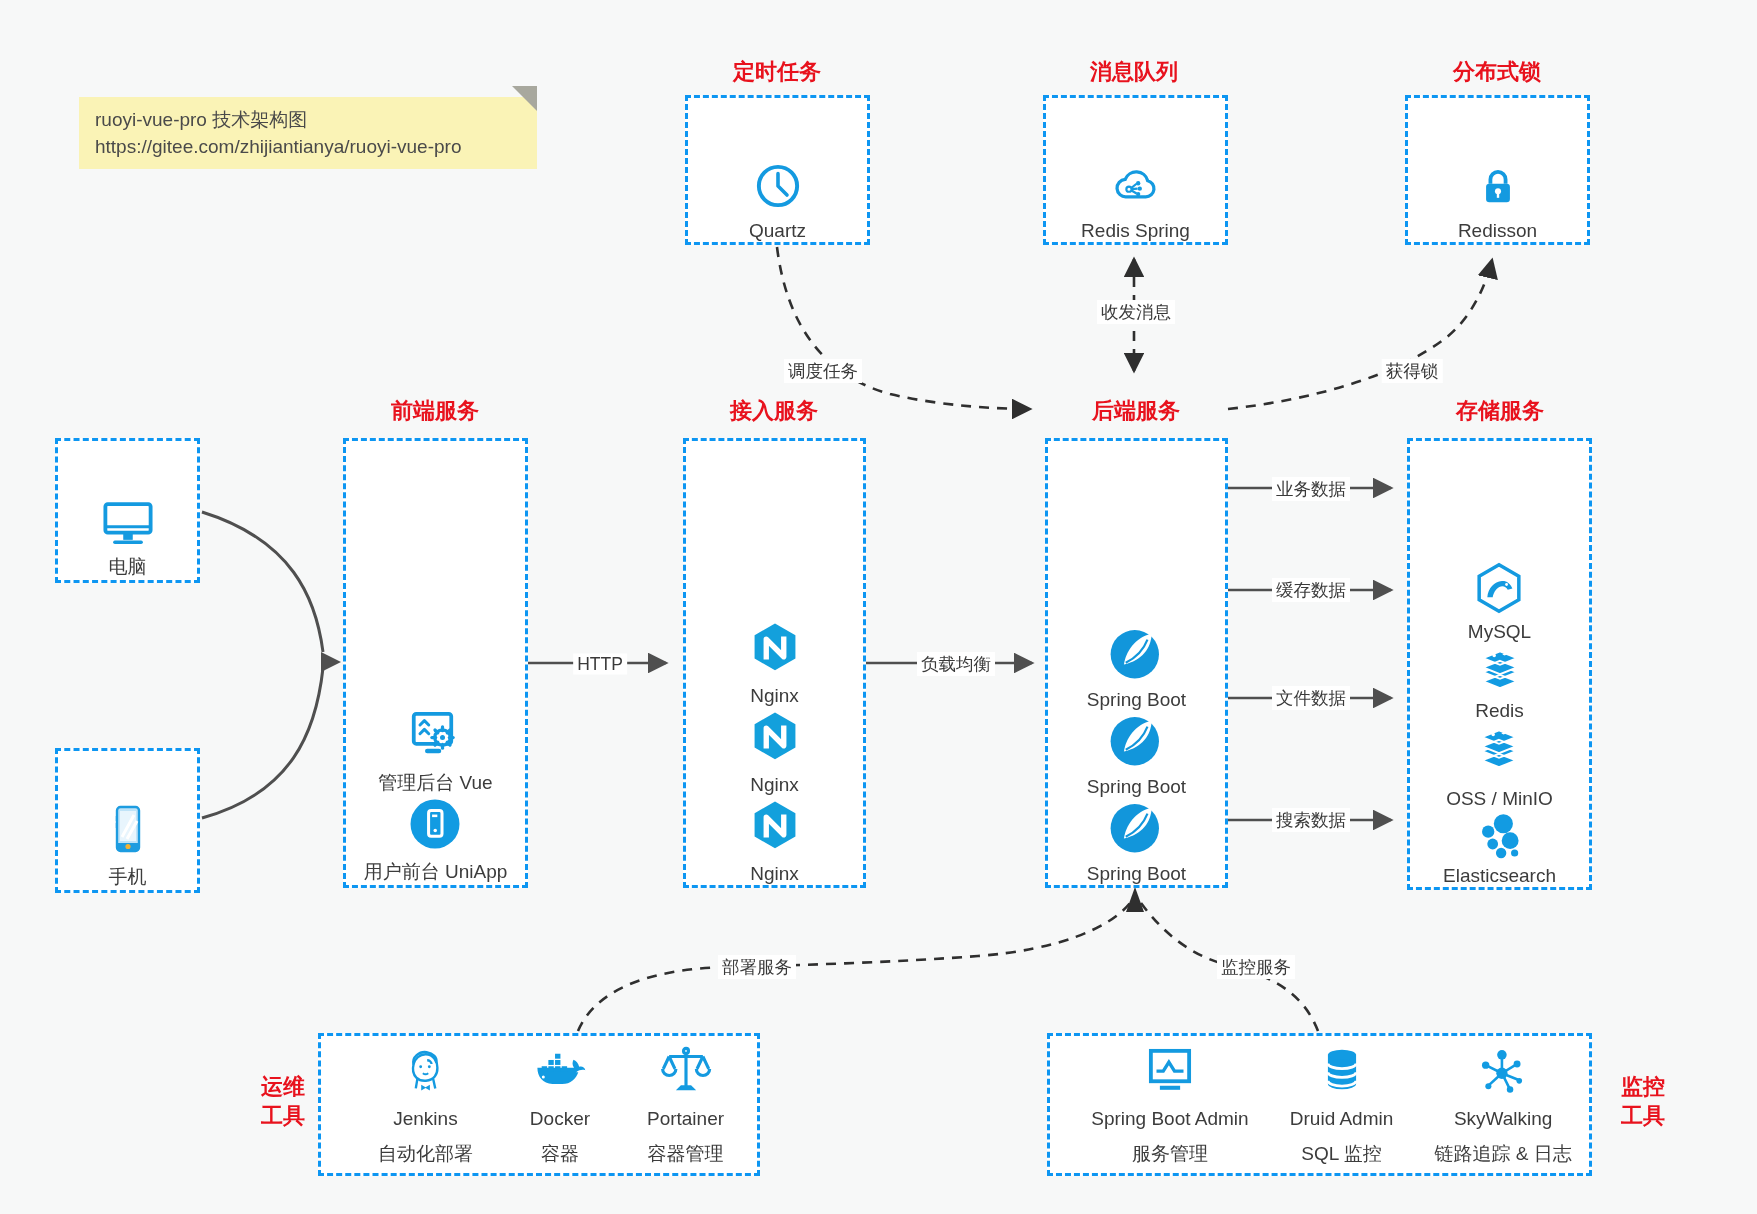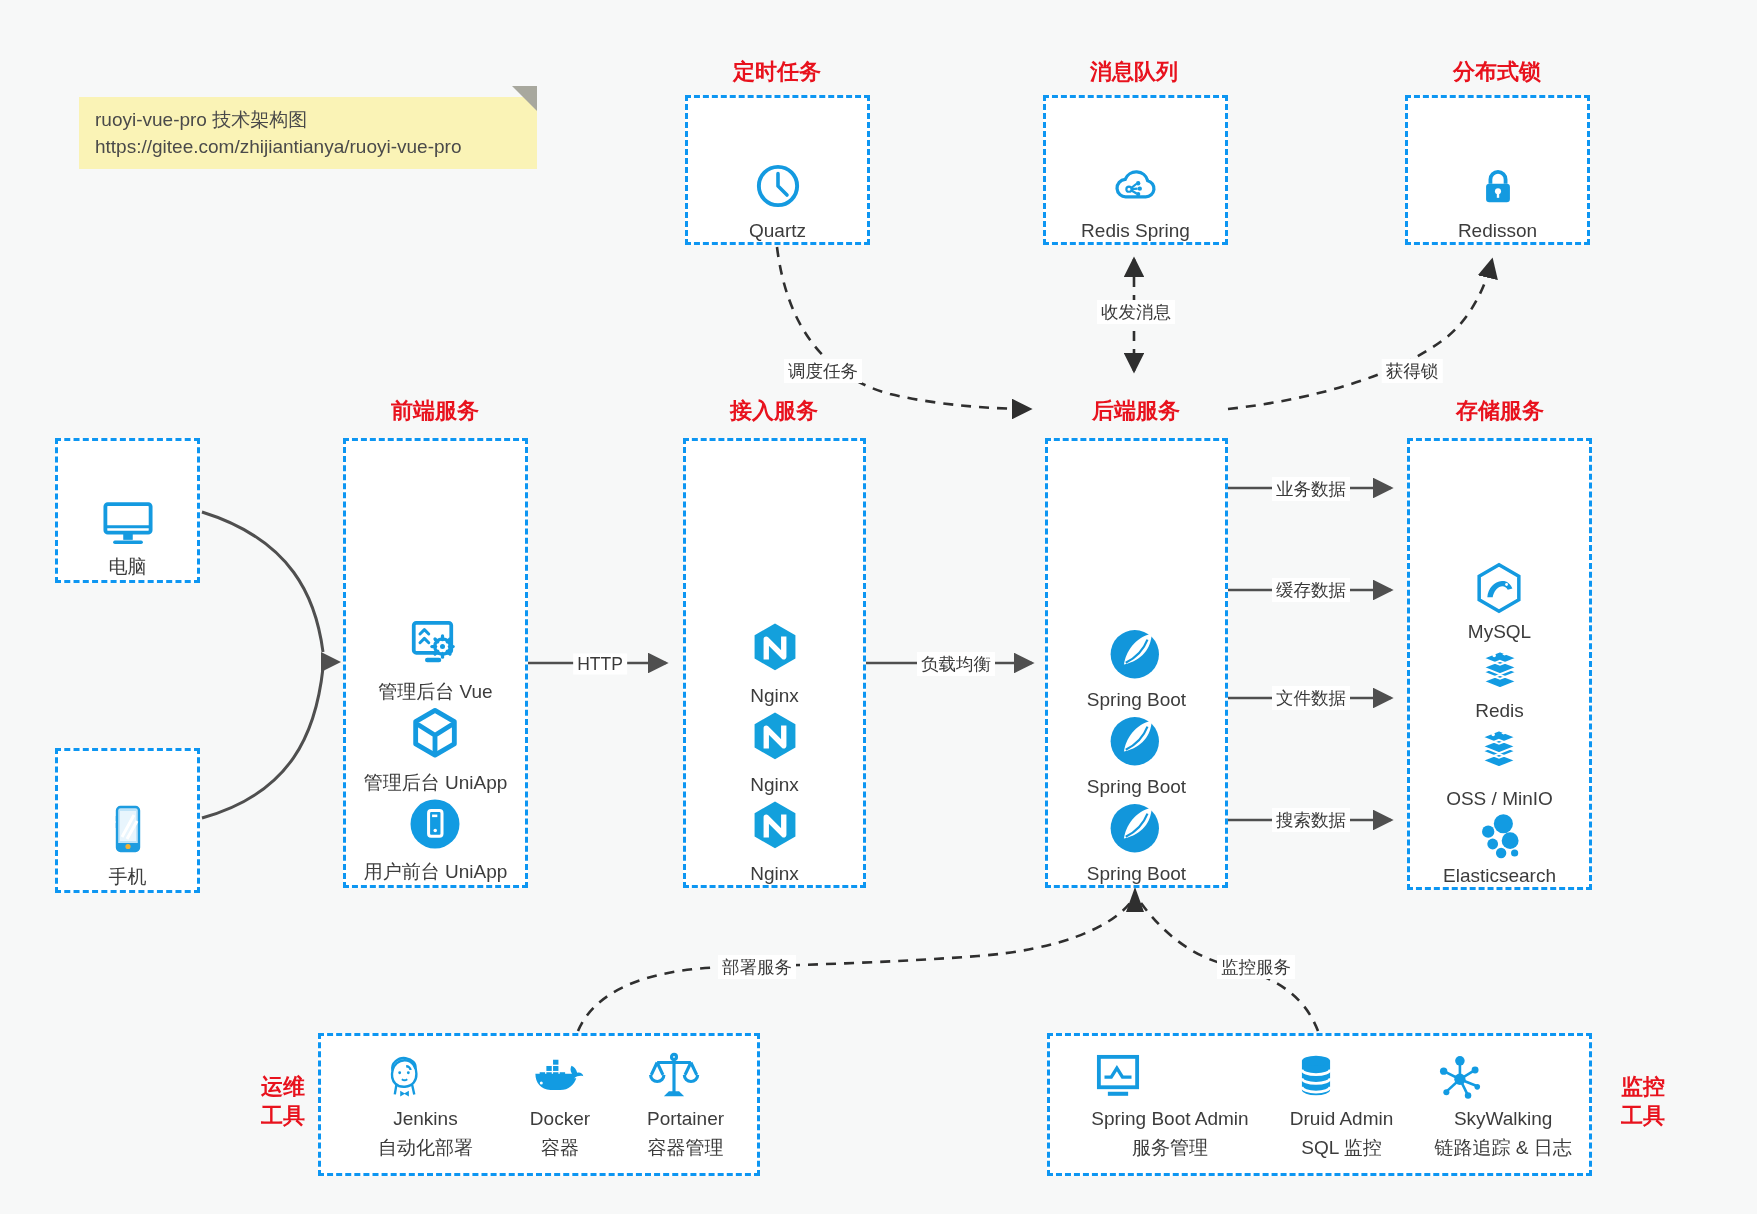--- a/index.html
+++ b/index.html
@@ -26,21 +26,21 @@
     line-height:29px;text-align:center;white-space:nowrap;
   }
   .dbox{
     position:absolute;background:#fff;border:3px dashed var(--blue);
     box-sizing:border-box;
   }
   .vcol{display:flex;flex-direction:column;justify-content:flex-end;align-items:center;}
   .node{display:flex;flex-direction:column;align-items:center;gap:7px;}
   .nlabel{font-size:19px;color:var(--text);white-space:nowrap;text-align:center;}
   .hrow{display:flex;flex-direction:row;justify-content:space-evenly;align-items:center;}
-  .bnode{display:flex;flex-direction:column;gap:4px;margin-left:24px;}
+  .bnode{display:flex;flex-direction:column;align-items:center;gap:10px;margin-left:24px;}
   .bnode .nlabel{line-height:25px;}
   .elabel{
     position:absolute;transform:translate(-50%,-50%);
     font-size:17.5px;color:#3a3a3a;background:#fff;padding:0 4px;white-space:nowrap;text-align:right;
   }
   .note{
     position:absolute;left:58px;top:97px;width:458px;height:72px;
     background:#faf3b6;color:#4a4a4a;font-size:19px;line-height:27px;
     padding:9px 0 0 16px;box-sizing:border-box;margin-left:21px;
   }
@@ -213,29 +213,20 @@
               </g>
             </g>
             <circle cx="30" cy="24" r="2" fill="#149ae0"></circle>
             <rect x="16" y="33" width="13" height="3.6" rx="1.8" fill="#149ae0"></rect>
           </svg>
       </span>
       <div class="nlabel">管理后台 Vue</div>
     </div>
     <div class="node">
       <span class="icon">
-        <svg width="58" height="58" viewBox="0 0 48 48">
-            <path d="M24 4.5 L40 13.8 V32.2 L24 41.5 L8 32.2 V13.8 Z" fill="none" stroke="#149ae0" stroke-width="4" stroke-linejoin="round"></path>
-            <path d="M24 25 V40 M24 25 L10.5 16.5 M24 25 L37.5 16.5" fill="none" stroke="#149ae0" stroke-width="4" stroke-linecap="round"></path>
-          </svg>
-      </span>
-      <div class="nlabel">管理后台 UniApp</div>
-    </div>
-    <div class="node">
-      <span class="icon">
         <svg width="56" height="56" viewBox="0 0 48 48">
             <circle cx="24" cy="24" r="21" fill="#129be2"></circle>
             <rect x="18.5" y="12.5" width="11.5" height="22" rx="2.2" fill="none" stroke="#fff" stroke-width="2.6"></rect>
             <line x1="21.5" y1="17" x2="26" y2="17" stroke="#fff" stroke-width="2.2"></line>
             <circle cx="24.2" cy="29.5" r="1.5" fill="#fff"></circle>
           </svg>
       </span>
       <div class="nlabel">用户前台 UniApp</div>
     </div>
   </div>

